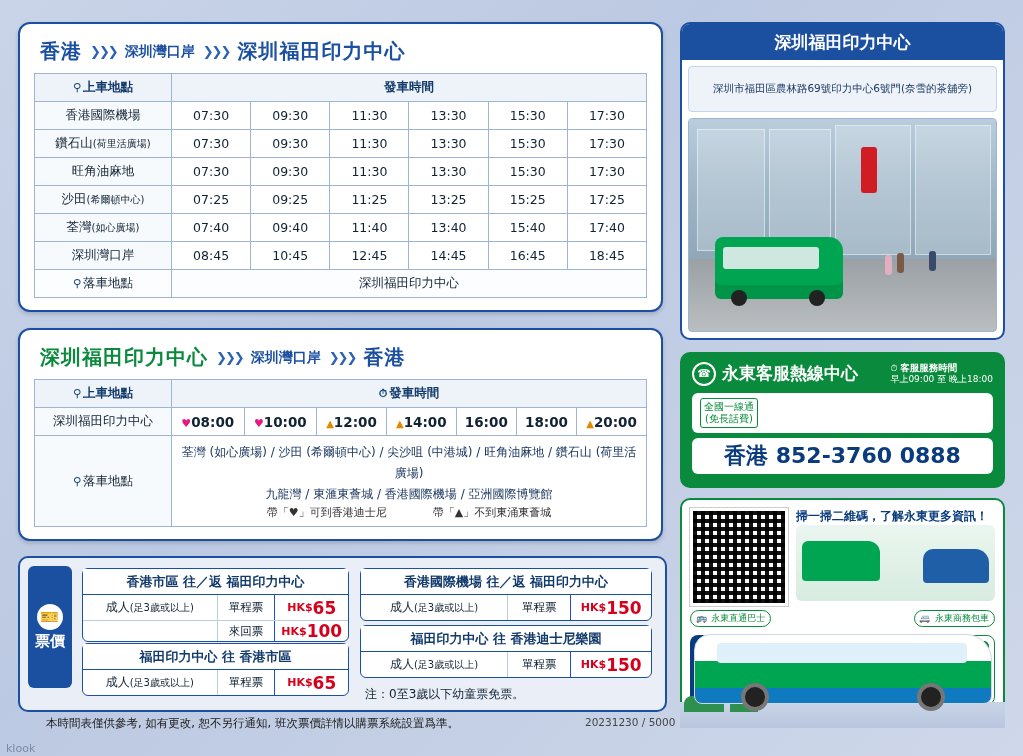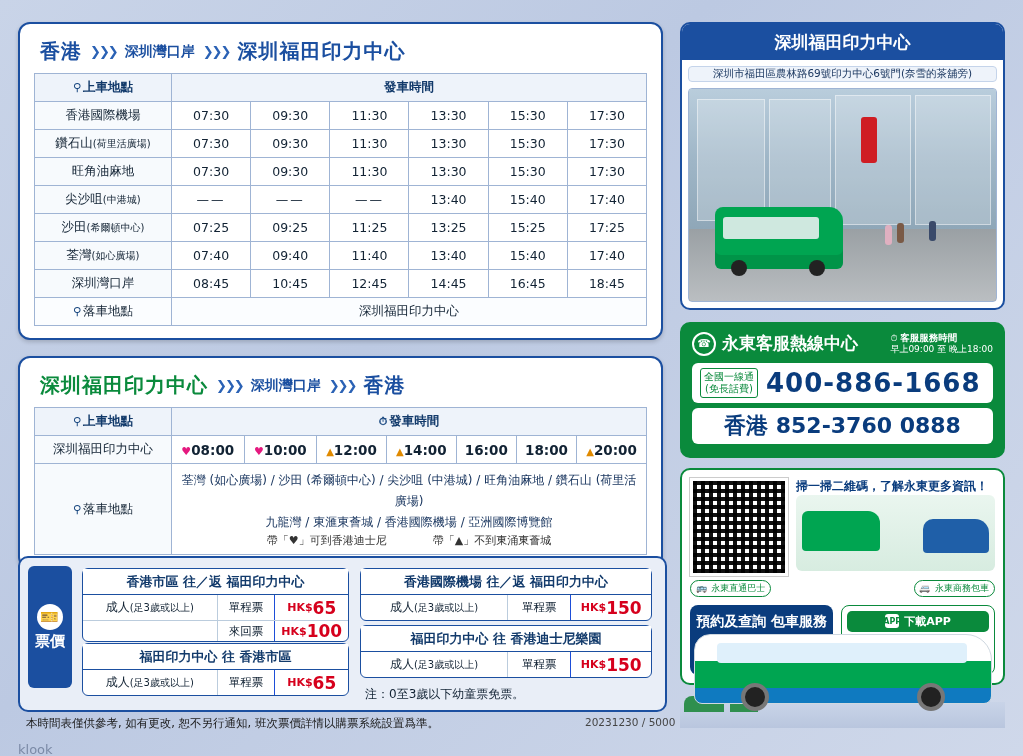--- a/index.html
+++ b/index.html
@@ -63,30 +63,30 @@
     padding:4px 0 3px;border-bottom:1.5px solid #1b4fa0;}
   .frow{display:flex;align-items:stretch;border-bottom:1px solid #bcd;}
   .frow:last-child{border-bottom:none;}
   .fc1{width:50%;font-size:12px;color:#123;display:flex;align-items:center;justify-content:center;padding:4px 2px;border-right:1px solid #bcd;}
   .fc2{width:22%;font-size:11.5px;color:#123;display:flex;align-items:center;justify-content:center;border-right:1px solid #1d4ed8;}
   .fc3{width:28%;display:flex;align-items:center;justify-content:center;color:#d6001c;font-weight:bold;}
   .fc3 .cur{font-size:11px;}
   .fc3 .amt{font-size:17px;}
   .fnote{position:absolute;font-size:12px;color:#123;}
 
-  .footnote{position:absolute;left:26px;top:716px;font-size:11.5px;color:#1a1a1a;}
+  .footnote{position:absolute;left:46px;top:716px;font-size:11.5px;color:#1a1a1a;}
   .docid{position:absolute;left:585px;top:716px;font-size:10.5px;color:#444;}
-  .klook{position:absolute;left:18px;top:742px;font-size:13px;color:#7b8aa6;}
+  .klook{position:absolute;left:6px;top:742px;font-size:11px;color:#7b8aa6;}
 
   
   .right{position:absolute;left:680px;top:22px;width:325px;}
   .rcard{background:#ffffff;border:2px solid #1b4fa0;border-radius:10px;overflow:hidden;}
   .rtitle{background:#1b4fa0;color:#fff;font-size:17px;font-weight:bold;text-align:center;padding:7px 0 6px;}
   .raddr{font-size:10.5px;color:#15325c;background:#eef3fa;border:1px solid #c5d4ea;border-radius:4px;
-    margin:6px;padding:0 4px;text-align:center;line-height:1.3;}
+    margin:6px;padding:15px 4px;text-align:center;line-height:1.3;}
   .photo{margin:0 6px 6px 6px;height:212px;border:1px solid #9fb4d4;border-radius:4px;position:relative;overflow:hidden;
     background:linear-gradient(#cfe0ef,#e8eef4 45%,#9fa4a8 62%,#8d9296 100%);}
   .bldg{position:absolute;left:0;top:0;width:100%;height:66%;
     background:linear-gradient(180deg,#b9cddc 0%,#9fb6c7 50%,#8fa7b8 100%);}
   .glass{position:absolute;background:rgba(255,255,255,.22);border:1px solid rgba(255,255,255,.45);}
   .bus{position:absolute;left:26px;top:118px;width:128px;height:62px;background:#00a551;border-radius:8px 14px 6px 6px;
     box-shadow:inset 0 -14px 0 rgba(0,0,0,.10);}
   .bus .win{position:absolute;left:8px;top:10px;width:96px;height:22px;background:#cfe8df;border-radius:3px;}
   .bus .wh{position:absolute;bottom:-7px;width:16px;height:16px;border-radius:50%;background:#222;}
   .road{position:absolute;left:0;bottom:0;width:100%;height:34%;background:linear-gradient(#9aa0a4,#babec1);}
@@ -178,29 +178,20 @@
           <tr>
             <td class="col-first"><span>旺角油麻地</span></td>
             <td>07:30</td>
             <td>09:30</td>
             <td>11:30</td>
             <td>13:30</td>
             <td>15:30</td>
             <td>17:30</td>
           </tr>
           <tr>
-            <td class="col-first"><span>尖沙咀</span><span class="sub">(中港城)</span></td>
-            <td class="dash">——</td>
-            <td class="dash">——</td>
-            <td class="dash">——</td>
-            <td>13:40</td>
-            <td>15:40</td>
-            <td>17:40</td>
-          </tr>
-          <tr>
             <td class="col-first"><span>沙田</span><span class="sub">(希爾頓中心)</span></td>
             <td>07:25</td>
             <td>09:25</td>
             <td>11:25</td>
             <td>13:25</td>
             <td>15:25</td>
             <td>17:25</td>
           </tr>
           <tr>
             <td class="col-first"><span>荃灣</span><span class="sub">(如心廣場)</span></td>
@@ -394,21 +385,20 @@
         <div class="hl-hours">
           <div><span>⏱</span> <b>客服服務時間</b></div>
           <div>早上09:00 至 晚上18:00</div>
         </div>
       </div>
       <div class="hl-box">
         <div class="hl-lbl">
           <div>全國一線通</div>
           <div>(免長話費)</div>
         </div>
-        <div class="hl-num">400-886-1668</div>
       </div>
       <div class="hl-hk" style="background:#fff;border-radius:6px;padding:3px 0;">香港 852-3760 0888</div>
     </div>
 
     <div class="qrcard">
       <div class="qr-top">
         <div class="qr"></div>
         <div style="flex:1;">
           <div class="qr-cap">掃一掃二維碼，了解永東更多資訊！</div>
           <div class="minibus">

